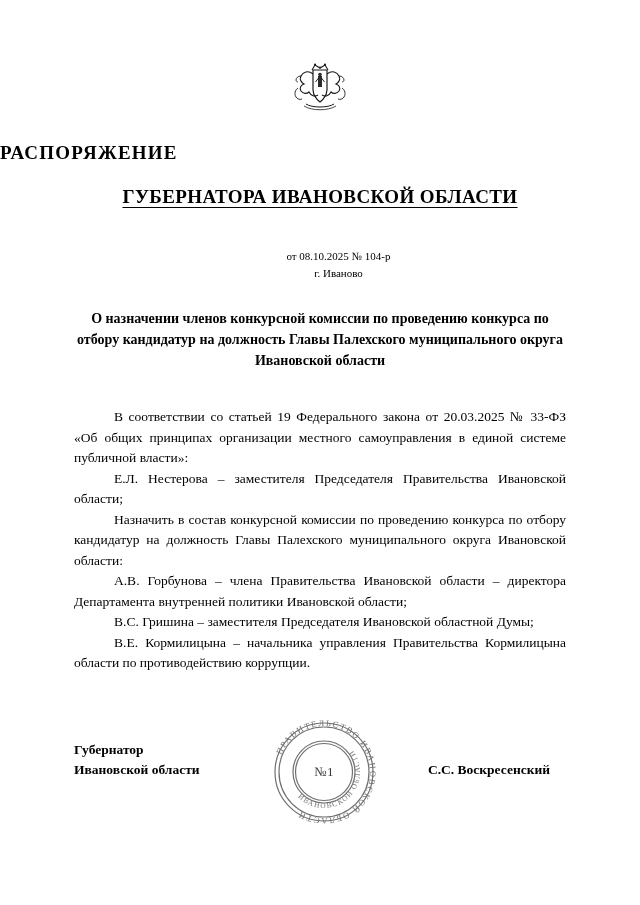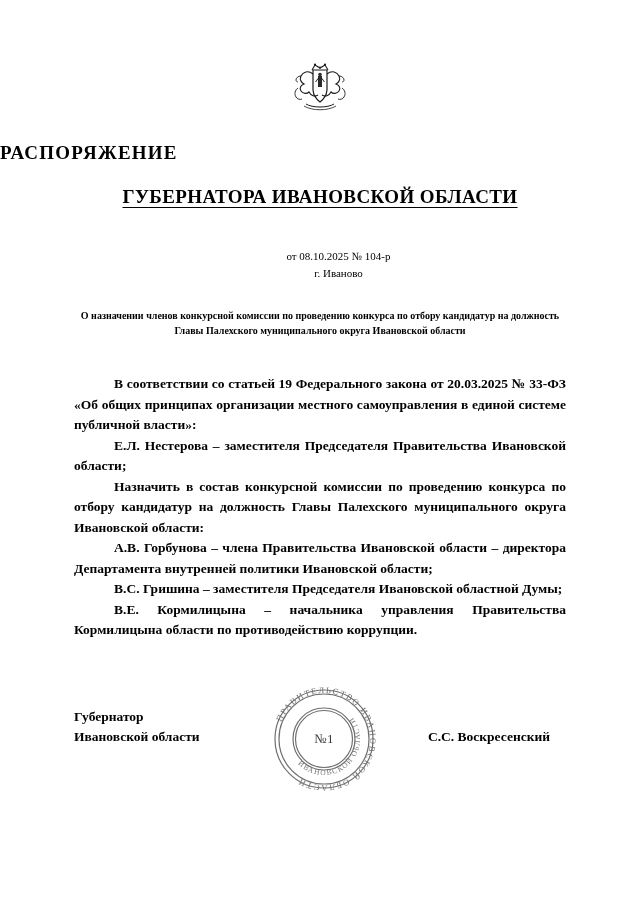--- a/index.html
+++ b/index.html
@@ -51,31 +51,30 @@
     text-align: center;
     margin-top: 40px;
     font-size: 11px;
     line-height: 1.55;
     padding-left: 37px;
   }
   .subject {
     margin: 26px auto 0 auto;
     width: 492px;
     text-align: center;
-    font-size: 10px;
+    font-size: 14px;
     font-weight: bold;
     line-height: 1.5;
   }
   .body-text {
     margin: 36px auto 0 auto;
     width: 492px;
     font-size: 13.5px;
     line-height: 1.52;
     text-align: justify;
-    font-weight: bold;
   }
   .body-text p {
     margin: 0;
     text-indent: 40px;
   }
   .signature {
     position: relative;
     margin: 58px auto 0 auto;
     width: 492px;
     height: 110px;

